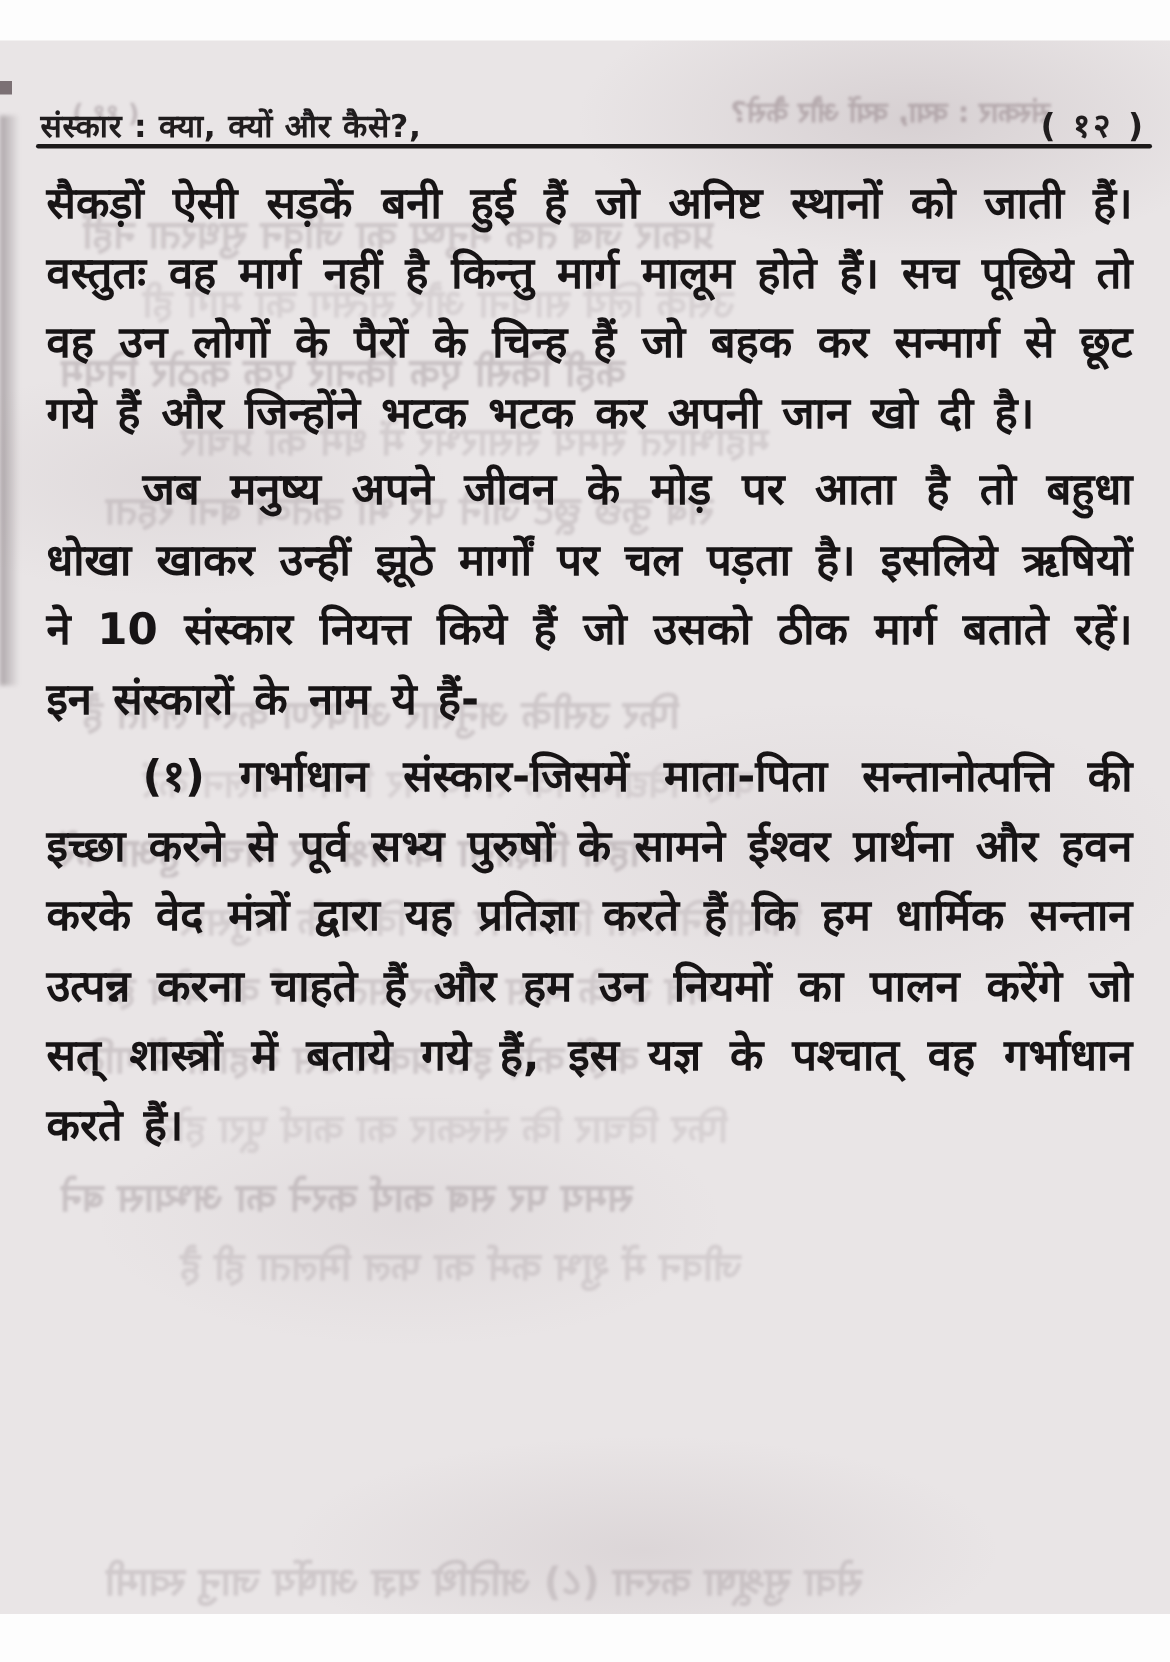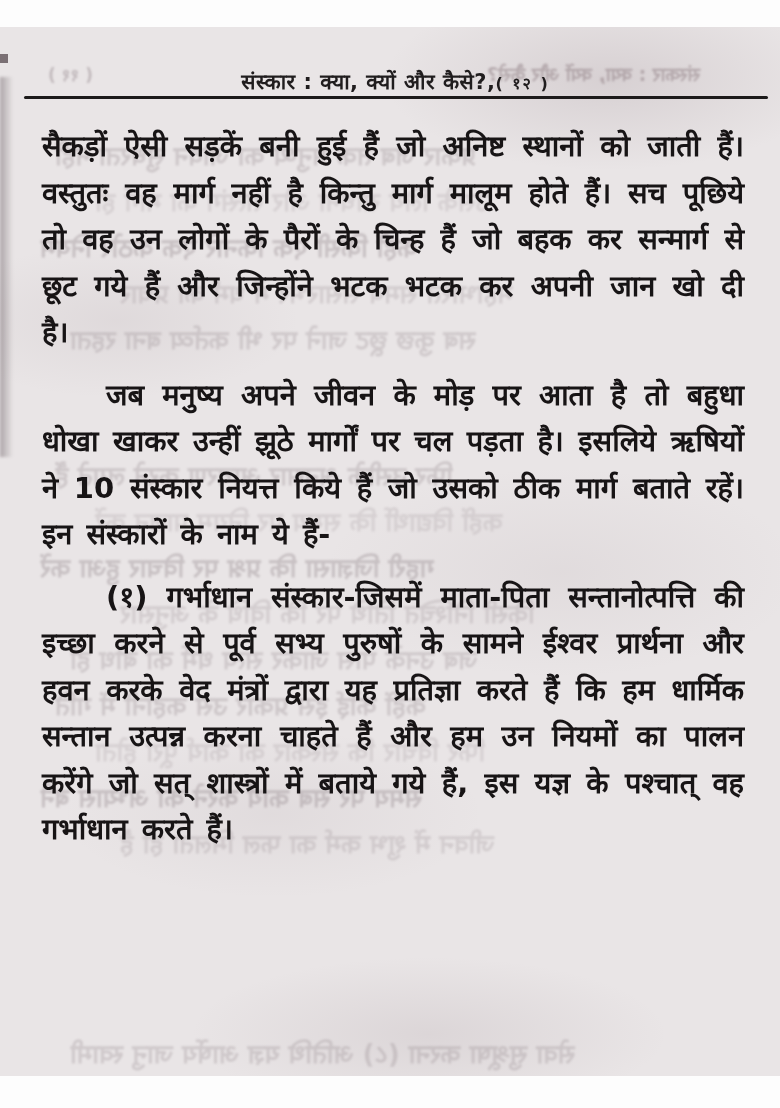--- a/index.html
+++ b/index.html
@@ -15,35 +15,35 @@
       radial-gradient(ellipse 320px 130px at 78% 5%,  rgba(150,134,140,.22), transparent 70%),
       radial-gradient(ellipse 260px 110px at 15% 28%, rgba(150,134,140,.12), transparent 70%),
       radial-gradient(ellipse 340px 150px at 72% 52%, rgba(150,134,140,.10), transparent 70%),
       radial-gradient(ellipse 300px 120px at 35% 75%, rgba(150,134,140,.10), transparent 70%),
       radial-gradient(ellipse 340px 110px at 55% 96%, rgba(150,134,140,.16), transparent 70%),
       #e9e5e6;
     overflow:hidden;
   }
   .header{
     position:absolute;left:27px;right:16px;top:40px;
-    display:flex;justify-content:center;align-items:baseline;
+    display:flex;justify-content:space-between;align-items:baseline;
     color:#201d1e;z-index:3;
   }
   .htitle{font-size:21px;font-weight:700;letter-spacing:.5px;}
-  .hpage{font-size:16px;font-weight:700;letter-spacing:2px;}
+  .hpage{font-size:22px;font-weight:700;letter-spacing:2px;}
   .rule{
     position:absolute;left:24px;right:12px;top:69px;height:3px;
     background:#1c1a1a;border-radius:2px;z-index:3;
   }
   .body{
     position:absolute;left:26px;right:20px;top:80px;
     font-size:29px;line-height:46.5px;text-align:justify;
     color:#171415;font-weight:600;word-spacing:4px;z-index:3;
   }
-  .para{margin:16px;}
+  .para{margin:5px;}
   .ind{text-indent:64px;}
   .body b{font-weight:900;}
   
   .ghosts{position:absolute;inset:0;z-index:1;pointer-events:none;}
   .gl{
     position:absolute;transform:scaleX(-1);filter:blur(1.2px);
     color:#8e8287;font-size:26px;font-weight:600;white-space:nowrap;
     max-width:660px;overflow:hidden;
   }
   .ghead{

